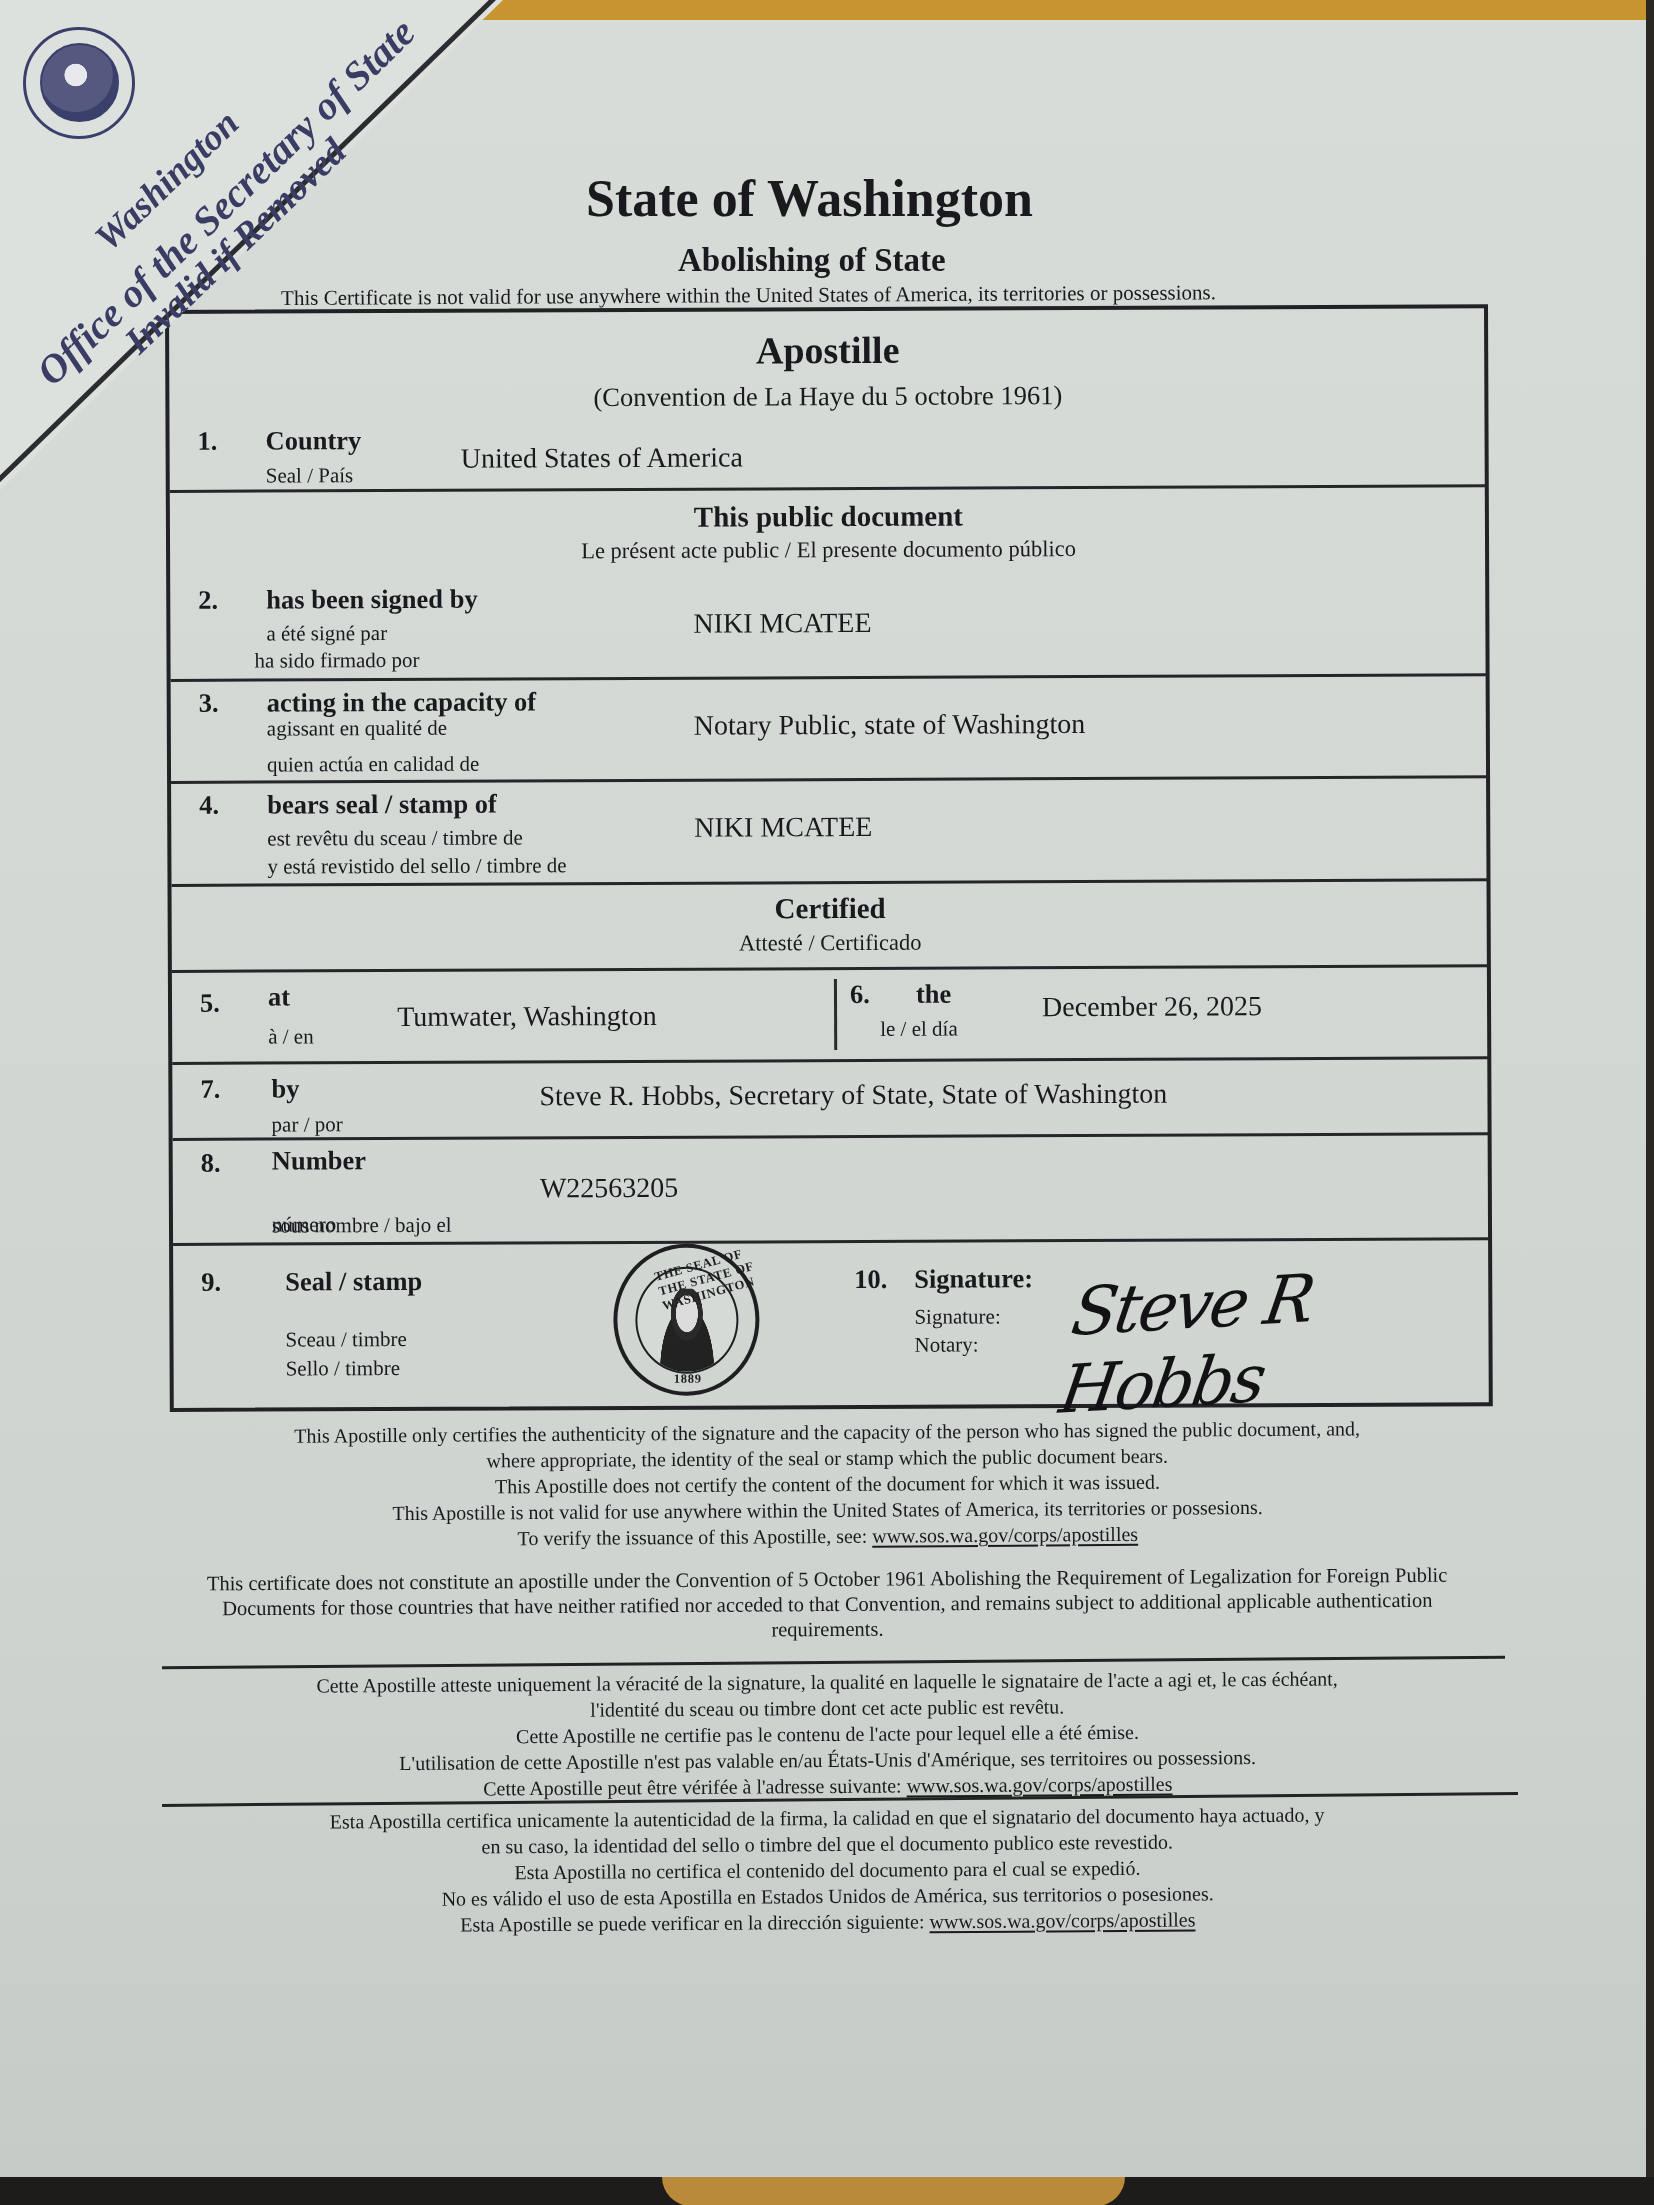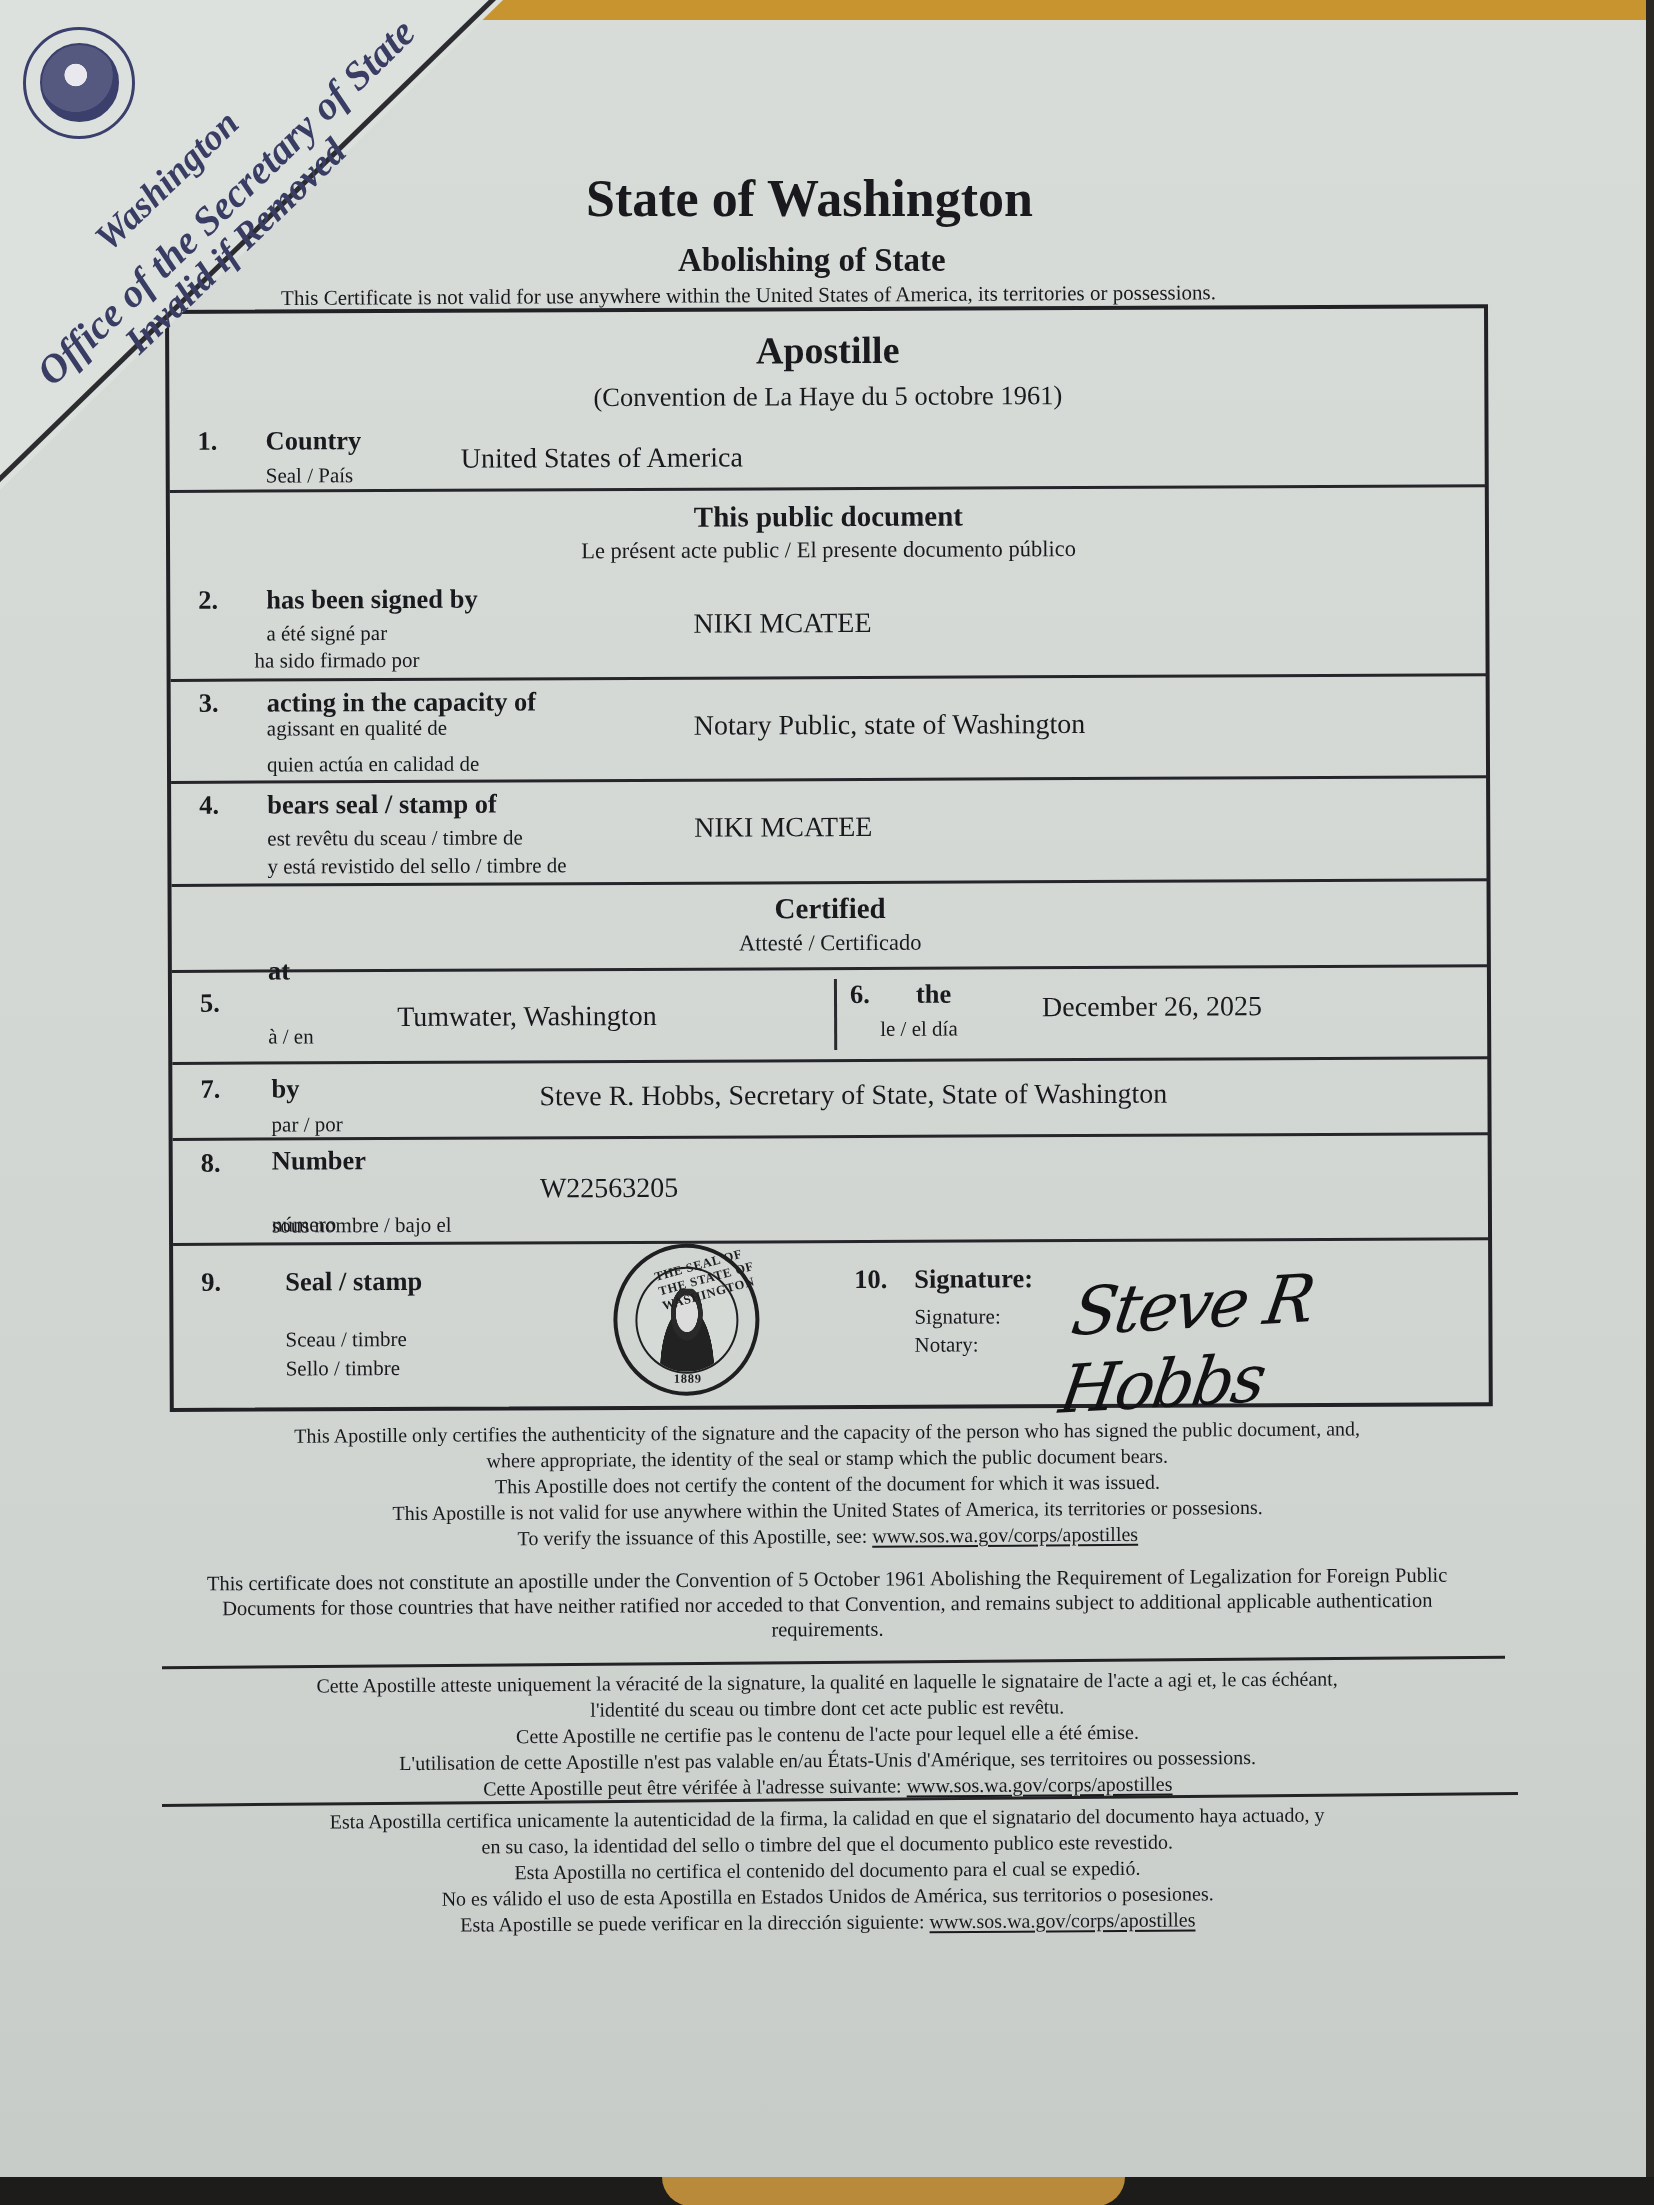--- a/index.html
+++ b/index.html
@@ -172,21 +172,21 @@
   <div class="ab sub" style="left:96px;top:511px">est revêtu du sceau / timbre de</div>
   <div class="ab sub" style="left:96px;top:539px">y está revistido del sello / timbre de</div>
   <div class="ab val" style="left:523px;top:500px">NIKI MCATEE</div>
   <div class="rule" style="top:570px"></div>
 
   <div class="center sec-title" style="top:581px">Certified</div>
   <div class="center sec-sub" style="top:619px">Attesté / Certificado</div>
   <div class="rule" style="top:656px"></div>
 
   <div class="ab num" style="left:28px;top:674px">5.</div>
-  <div class="ab lbl" style="left:96px;top:642px">at</div>
+  <div class="ab lbl" style="left:96px;top:668px">at</div>
   <div class="ab sub" style="left:96px;top:709px">à / en</div>
   <div class="ab val" style="left:225px;top:688px">Tumwater, Washington</div>
   <div class="vdiv" style="left:662px;top:668px;height:71px"></div>
   <div class="ab num" style="left:678px;top:668px">6.</div>
   <div class="ab lbl" style="left:744px;top:668px">the</div>
   <div class="ab sub" style="left:708px;top:704px">le / el día</div>
   <div class="ab val" style="left:870px;top:681px">December 26, 2025</div>
   <div class="rule" style="top:748px"></div>
 
   <div class="ab num" style="left:28px;top:760px">7.</div>

